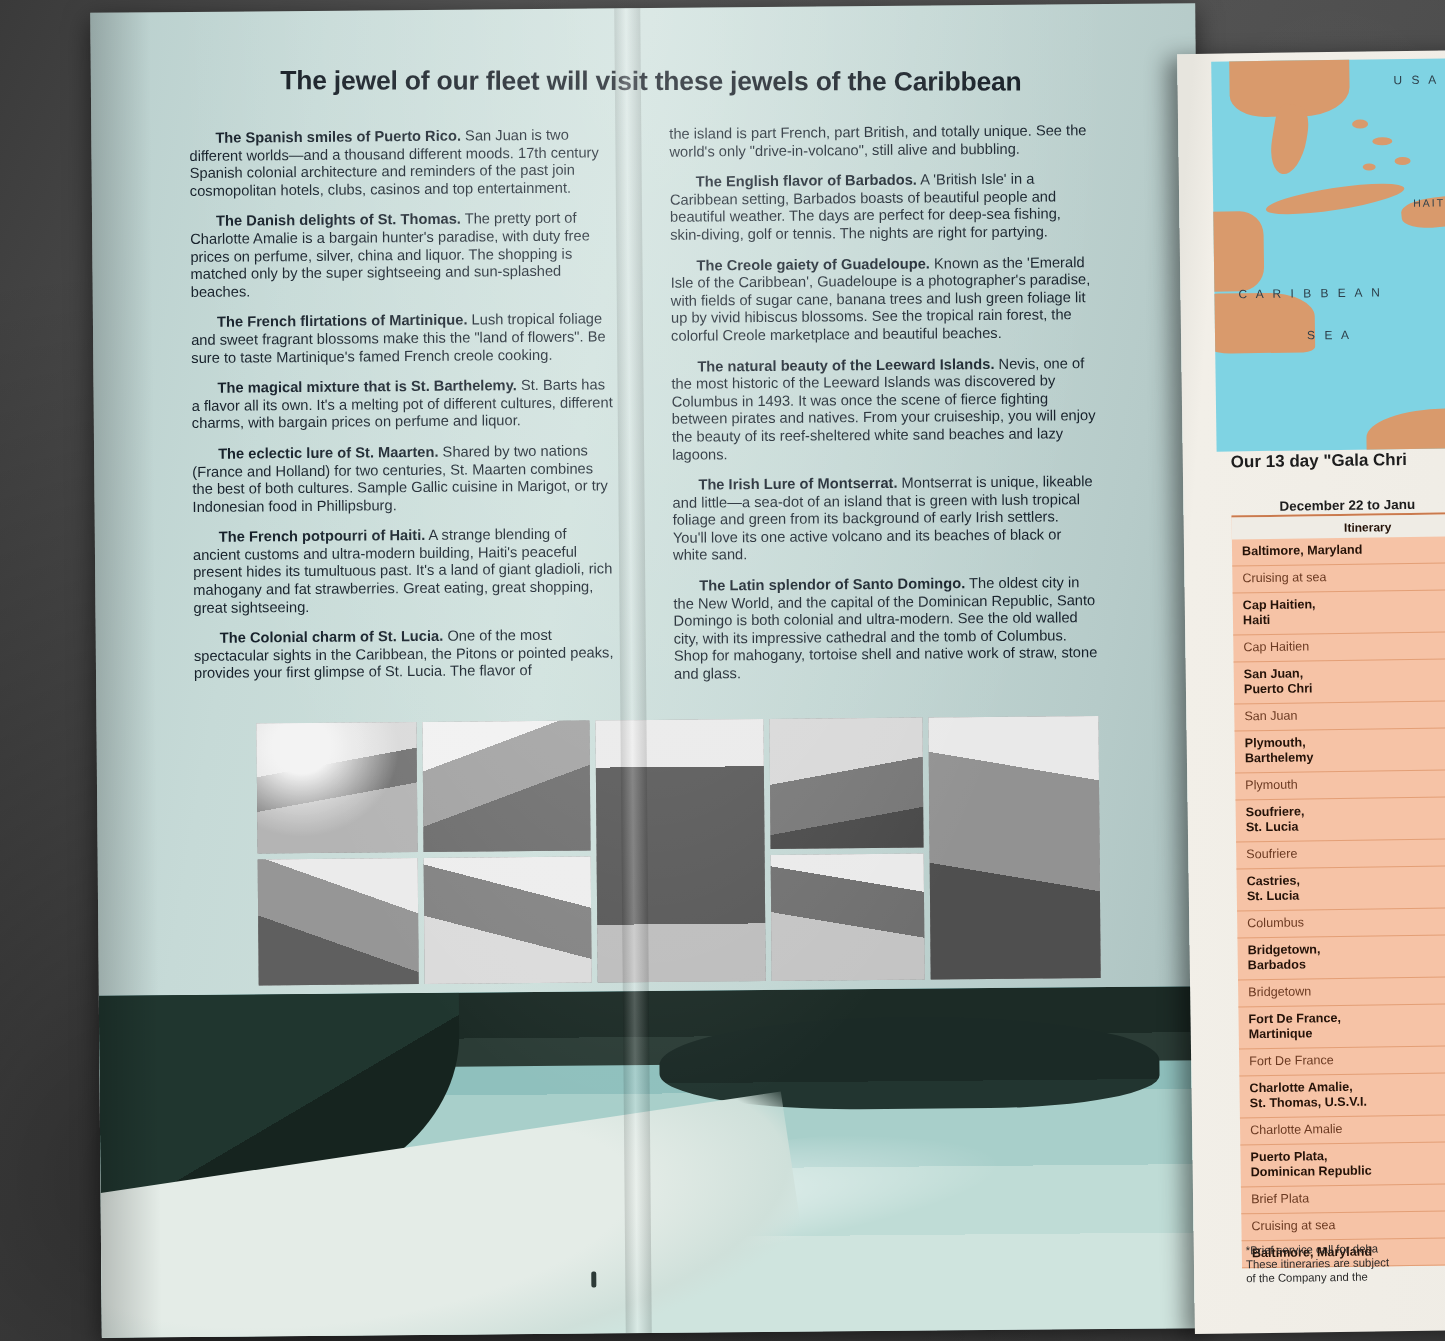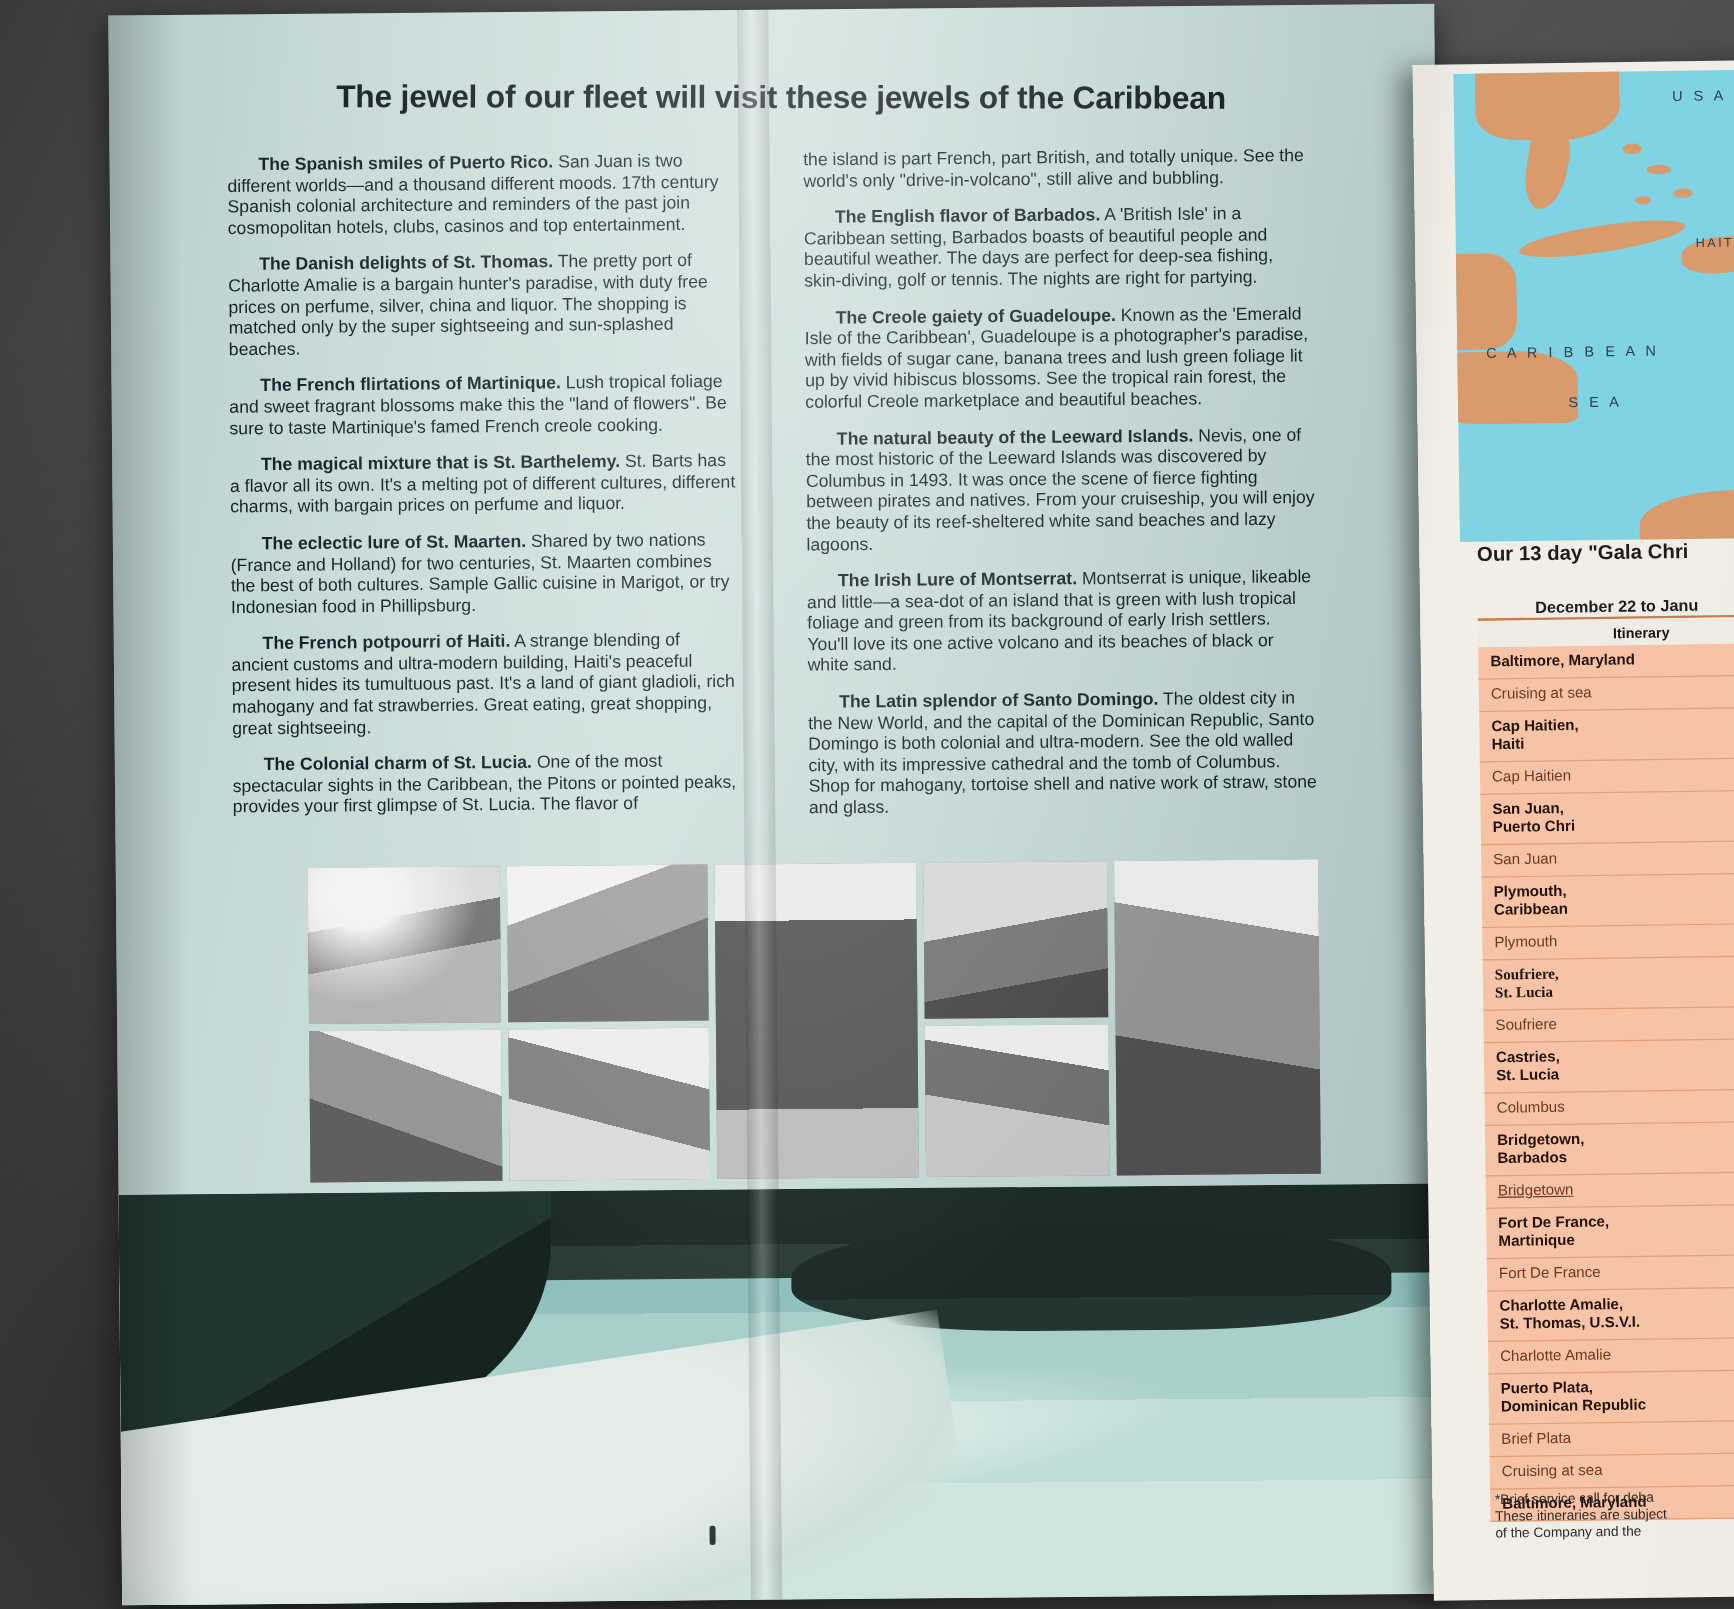--- a/index.html
+++ b/index.html
@@ -402,45 +402,45 @@
       </div>
       <div class="itin-row">
         <div class="place bold" style="white-space: pre-line;">San Juan,
 Puerto Chri</div>
       </div>
       <div class="itin-row alt">
         <div class="place" style="white-space: pre-line; text-align: center;">San Juan</div>
       </div>
       <div class="itin-row">
         <div class="place bold" style="white-space: pre-line;">Plymouth,
-Caribbean</div>
+Barthelemy</div>
       </div>
       <div class="itin-row alt">
         <div class="place" style="white-space: pre-line;">Plymouth</div>
       </div>
       <div class="itin-row">
-        <div class="place bold" style="white-space: pre-line; font-family: Liberation Serif, serif;">Soufriere,
+        <div class="place bold" style="white-space: pre-line;">Soufriere,
 St. Lucia</div>
       </div>
       <div class="itin-row alt">
         <div class="place" style="white-space: pre-line;">Soufriere</div>
       </div>
       <div class="itin-row">
         <div class="place bold" style="white-space: pre-line;">Castries,
 St. Lucia</div>
       </div>
       <div class="itin-row alt">
         <div class="place" style="white-space: pre-line;">Columbus</div>
       </div>
       <div class="itin-row">
         <div class="place bold" style="white-space: pre-line;">Bridgetown,
 Barbados</div>
       </div>
       <div class="itin-row alt">
-        <div class="place" style="white-space: pre-line; text-decoration: underline;">Bridgetown</div>
+        <div class="place" style="white-space: pre-line;">Bridgetown</div>
       </div>
       <div class="itin-row">
         <div class="place bold" style="white-space: pre-line;">Fort De France,
 Martinique</div>
       </div>
       <div class="itin-row alt">
         <div class="place" style="white-space: pre-line;">Fort De France</div>
       </div>
       <div class="itin-row">
         <div class="place bold" style="white-space: pre-line;">Charlotte Amalie,

